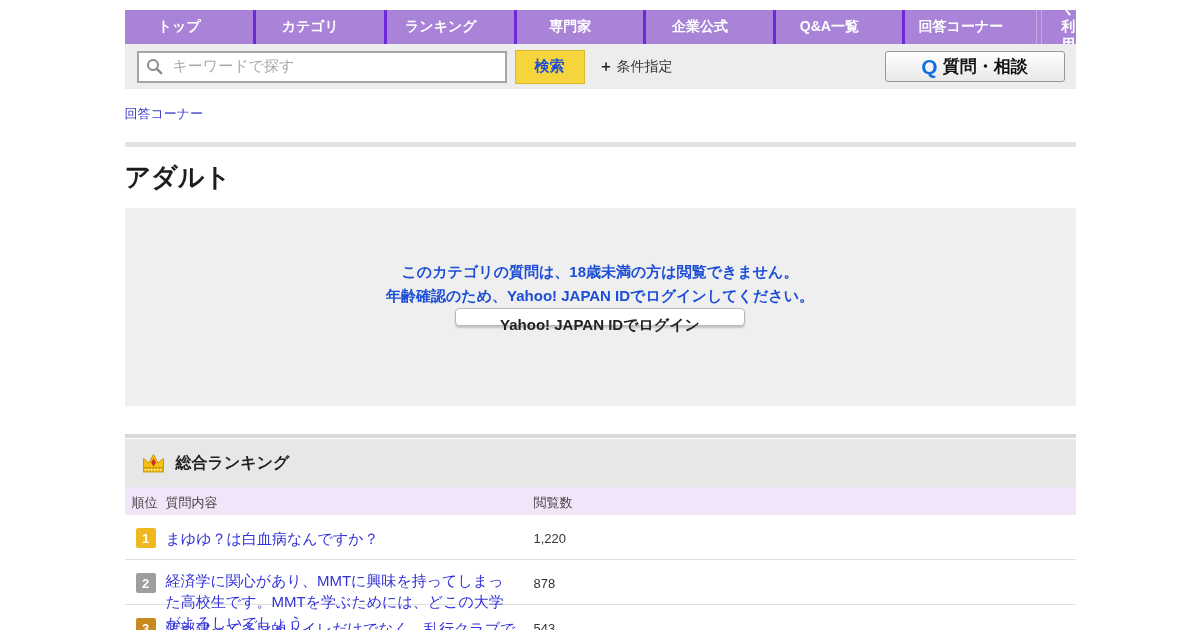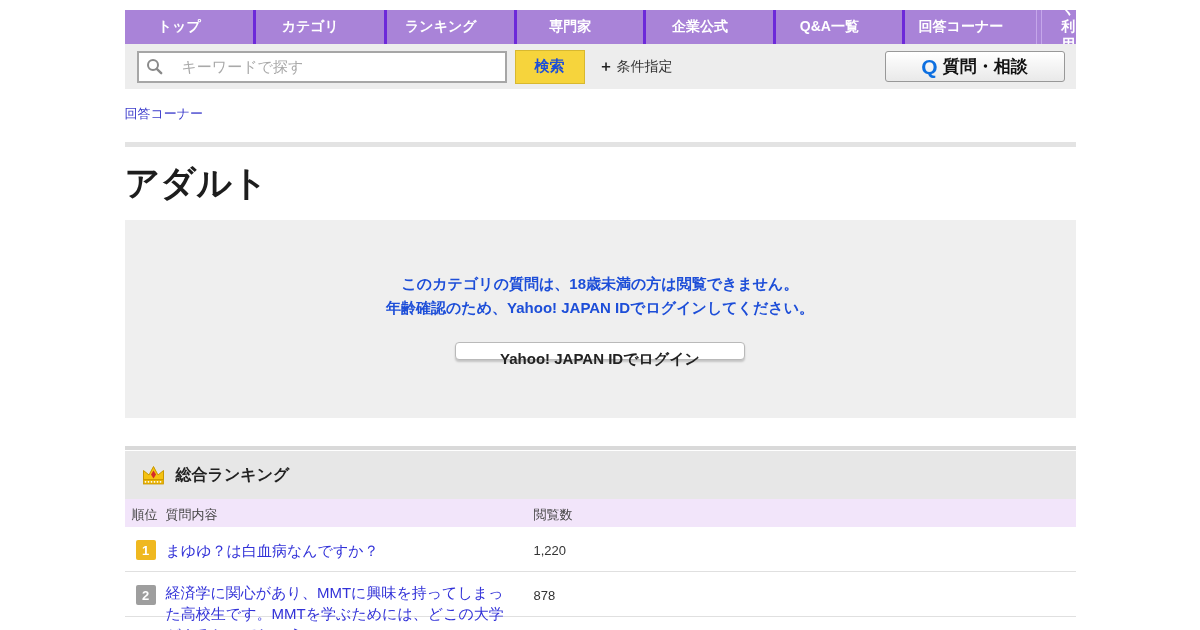--- a/index.html
+++ b/index.html
@@ -15,45 +15,45 @@
   .nav-gap { width:6px; border-left:1px solid #c5a7ea; border-right:1px solid #c5a7ea; }
   .w1{width:110px}.w2{width:112px}.w3{width:112px}.w4{width:110px}
   .w5{width:112px}.w6{width:110px}.w7{width:116px}.w8{flex:1; border-left:none!important;}
 
   
   .toolbar { height:45px; background:#ededed; display:flex; align-items:center; position:relative; }
   .search-box { margin-left:12px; width:370px; height:32px; background:#fff;
     border:2px solid #a6a6a6; display:flex; align-items:center; padding:0 7px; }
   .search-box svg { flex:0 0 auto; }
   .search-input { border:none; outline:none; flex:1; font-size:15px; color:#444;
-    margin-left:19px; background:transparent; font-family:Liberation Sans, sans-serif; }
+    margin-left:10px; background:transparent; font-family:Liberation Serif, serif; }
   .search-input::placeholder { color:#a9a9a9; }
   .search-btn { margin-left:8px; width:70px; height:34px; background:#f6d43c;
     border:1px solid #d8b82f; font-weight:bold; font-size:15px; color:#1d4ed8;
     cursor:pointer; font-family:inherit; }
   .filter { margin-left:14px; font-size:14px; color:#333; cursor:pointer;
     display:flex; align-items:center; }
   .filter .plus { font-weight:bold; font-size:15px; color:#222; margin-right:3px; }
   .ask-btn { position:absolute; right:11px; top:7px; width:180px; height:31px;
     background:linear-gradient(#ffffff,#e9e9e9); border:1px solid #989898;
     border-radius:3px; display:flex; align-items:center; justify-content:center;
     font-weight:bold; font-size:17px; color:#111; cursor:pointer; }
   .ask-btn .q { color:#0d6fe0; font-size:21px; font-weight:bold; margin-right:5px; }
 
   
   .breadcrumb { margin-top:16px; font-size:13px; }
   .breadcrumb a { color:#3d3dcc; text-decoration:none; cursor:pointer; }
   .divider { margin-top:19px; height:5px; background:#e3e3e3; }
-  .page-title { margin-top:13px; font-size:35px; font-weight:bold; color:#1d1d1d; }
+  .page-title { margin-top:13px; font-size:26px; font-weight:bold; color:#1d1d1d; }
 
   
   .notice { margin-top:13px; height:198px; background:#efefef; text-align:center;
     padding-top:52px; }
   .notice p { font-size:15px; font-weight:bold; color:#1d4ed8; line-height:24px; }
-  .login-btn { margin-top:22px; display:inline-block; width:290px; height:18px;
+  .login-btn { display:inline-block; width:290px; height:18px;
     line-height:32px; background:#fff; border:1px solid #b9b9b9; border-radius:4px;
     font-weight:bold; font-size:15px; color:#222; box-shadow:0 2px 2px rgba(0,0,0,.18);
     cursor:pointer; font-family:inherit; }
 
   
   .ranking { margin-top:28px; }
   .rank-topbar { height:4px; background:#d9d9d9; margin-bottom:1px; }
   .rank-header { height:48px; background:#e7e7e7; display:flex; align-items:center;
     padding-left:16px; }
   .rank-header .title { font-size:16px; font-weight:bold; color:#222; margin-left:10px; }

